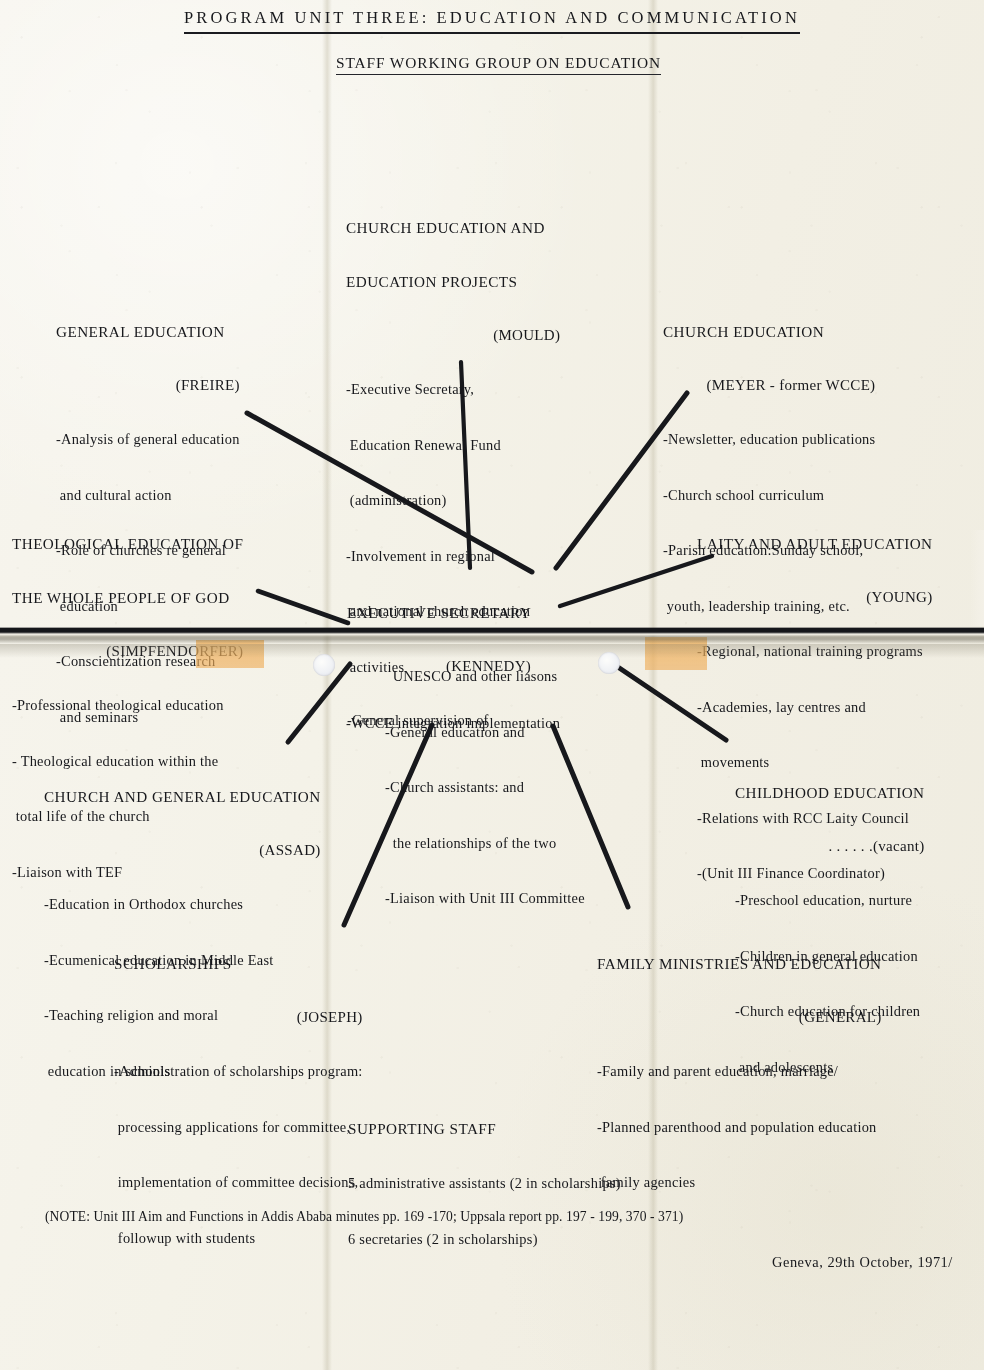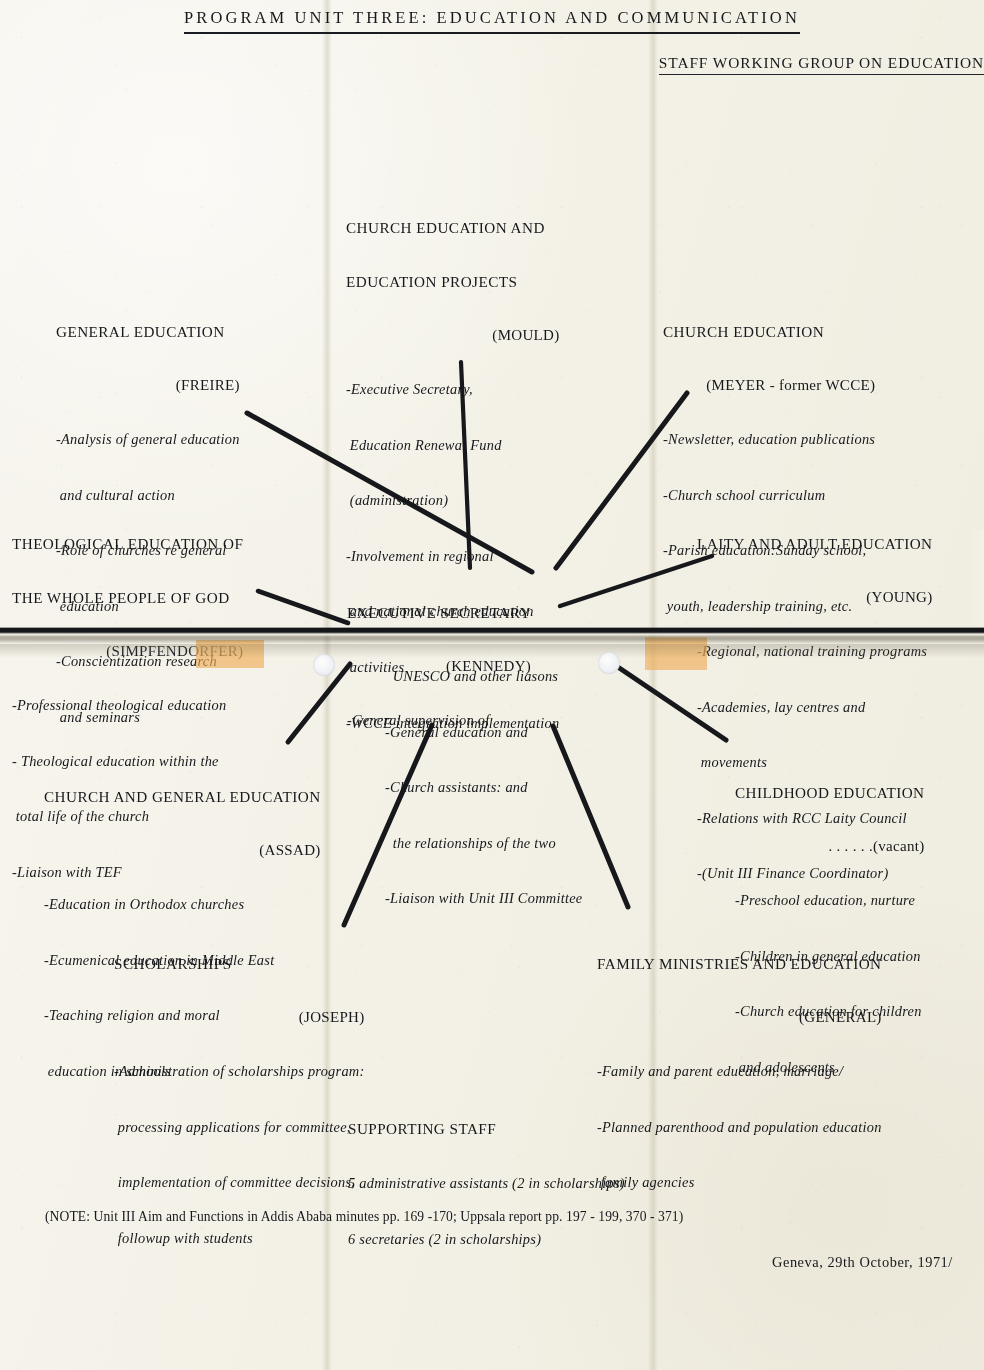--- a/index.html
+++ b/index.html
@@ -52,26 +52,26 @@
     box-shadow:0 0 2px rgba(150,150,160,.55) inset;pointer-events:none;}
   
   .tape{position:absolute;pointer-events:none;
     background:linear-gradient(180deg,rgba(240,178,93,.78),rgba(238,172,88,.62));
     filter:blur(.6px);}
 
   .block{position:absolute;white-space:pre;}
   .hd{font-size:15.2px;letter-spacing:.45px;
       text-underline-offset:3px;text-decoration-thickness:1.3px;}
   .who{font-size:15px;letter-spacing:.3px;text-align:right;}
-  .li{font-size:14.4px;letter-spacing:.25px;line-height:19.6px;font-style:italic;}
+  .li{font-size:14.4px;letter-spacing:.25px;line-height:19.6px;}
 
   #doctitle{position:absolute;left:0;right:0;top:8px;text-align:center;
     font-size:16.5px;letter-spacing:3.1px;}
   #doctitle .ul{border-bottom:2.2px solid #1a1b20;padding-bottom:5px;text-align:center;}
-  #subtitle{position:absolute;left:0;right:0;top:54px;text-align:right;font-size:15.4px;letter-spacing:.9px;margin-left:13px;}
+  #subtitle{position:absolute;left:0;right:0;top:54px;text-align:center;font-size:15.4px;letter-spacing:.9px;margin-left:13px;}
   #subtitle span{border-bottom:1.5px solid #24252b;padding-bottom:3px;}
 
   #note{position:absolute;left:45px;top:1208px;font-size:14.6px;letter-spacing:.1px;
         font-family:"Liberation Serif",serif;transform:scaleX(.93);transform-origin:left center;}
   #geneva{position:absolute;left:772px;top:1254px;font-size:14.4px;letter-spacing:.55px;}
 
   svg#wires{position:absolute;inset:0;width:984px;height:1370px;pointer-events:none;}
   svg#wires line{stroke:#17181c;stroke-linecap:round;}
 
   .clipfade{position:absolute;right:0;width:14px;

